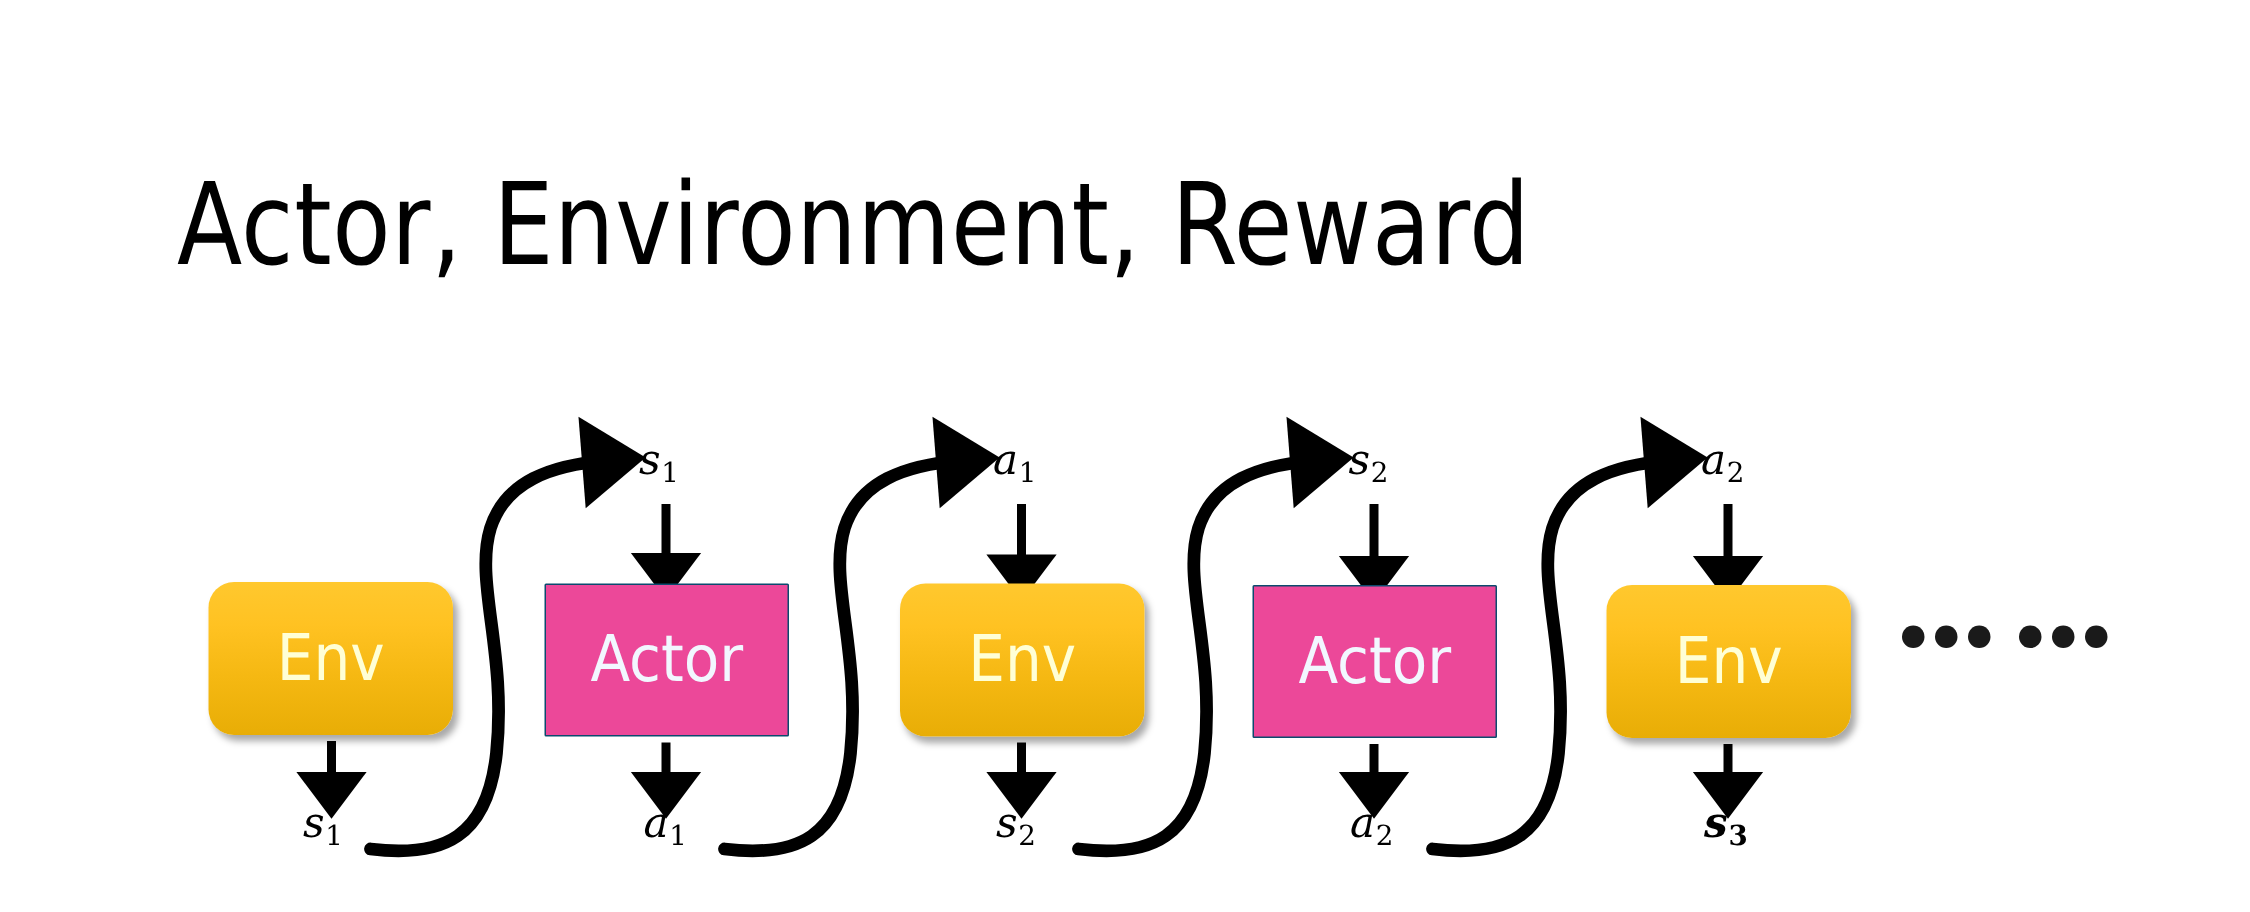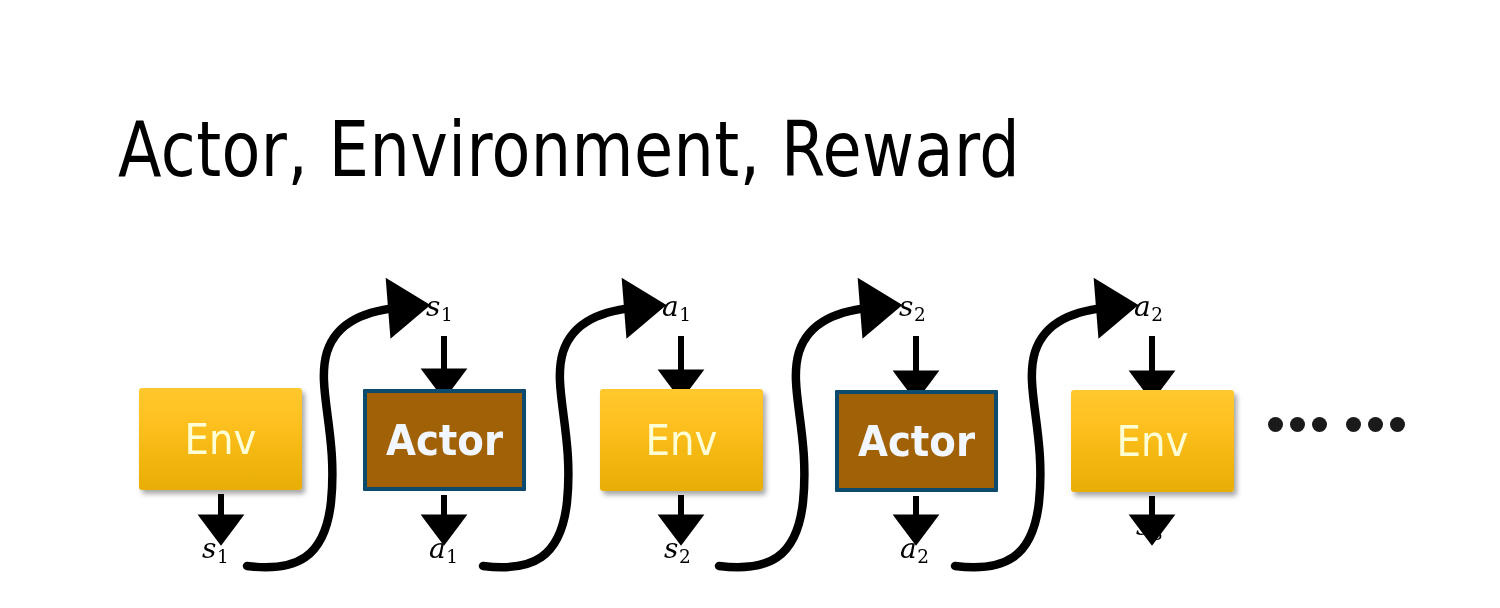--- a/index.html
+++ b/index.html
@@ -64,31 +64,30 @@
     color: #FFFFCC;
     font-family: "DejaVu Sans Condensed", "Liberation Sans", sans-serif;
     font-weight: 400;
     font-size: 43px;
     line-height: 1;
     letter-spacing: 0px;
     user-select: none;
   }
   .node.env {
     background: linear-gradient(to bottom, #FFC82E 0%, #FFC222 28%, #F5B812 62%, #E8AD06 100%);
-    border-radius: 3px;
+    border-radius: 17px;
     box-shadow: 3px 4px 5px rgba(0,0,0,0.34);
     color: #FFFFD5;
   }
   .node.actor {
-    background: #a16207;
-    border: 4px solid #0c4a6e;
+    background: #ec4899;
+    border: 1px solid #0c4a6e;
     border-radius: 1px;
     color: #F2F7FF;
     box-shadow: 0 0 0 rgba(0,0,0,0);
-    font-weight: bold;
   }
 
   
   .mathlabel {
     position: absolute;
     font-family: "DejaVu Serif", "Liberation Serif", serif;
     font-style: italic;
     font-size: 28px;
     color: #000000;
     white-space: nowrap;
@@ -172,21 +171,21 @@
 
     <div class="mathlabel" style="left:426px;  top:293px;"><span>s</span><sub>1</sub></div>
     <div class="mathlabel" style="left:662px;  top:293px;"><span>a</span><sub>1</sub></div>
     <div class="mathlabel" style="left:899px;  top:293px;"><span>s</span><sub>2</sub></div>
     <div class="mathlabel" style="left:1134px; top:293px;"><span>a</span><sub>2</sub></div>
 
     <div class="mathlabel" style="left:202px;  top:535px;"><span>s</span><sub>1</sub></div>
     <div class="mathlabel" style="left:429px;  top:535px;"><span>a</span><sub>1</sub></div>
     <div class="mathlabel" style="left:664px;  top:535px;"><span>s</span><sub>2</sub></div>
     <div class="mathlabel" style="left:900px;  top:535px;"><span>a</span><sub>2</sub></div>
-    <div class="mathlabel" style="left:1136px; top:512px;"><span>s</span><sub>3</sub></div>
+    <div class="mathlabel" style="left:1136px; top:535px;font-weight:bold;"><span>s</span><sub>3</sub></div>
 
     <div id="ellipsis">
       <div class="dot"></div>
       <div class="dot"></div>
       <div class="dot"></div>
       <div class="gap"></div>
       <div class="dot"></div>
       <div class="dot"></div>
       <div class="dot"></div>
     </div>

